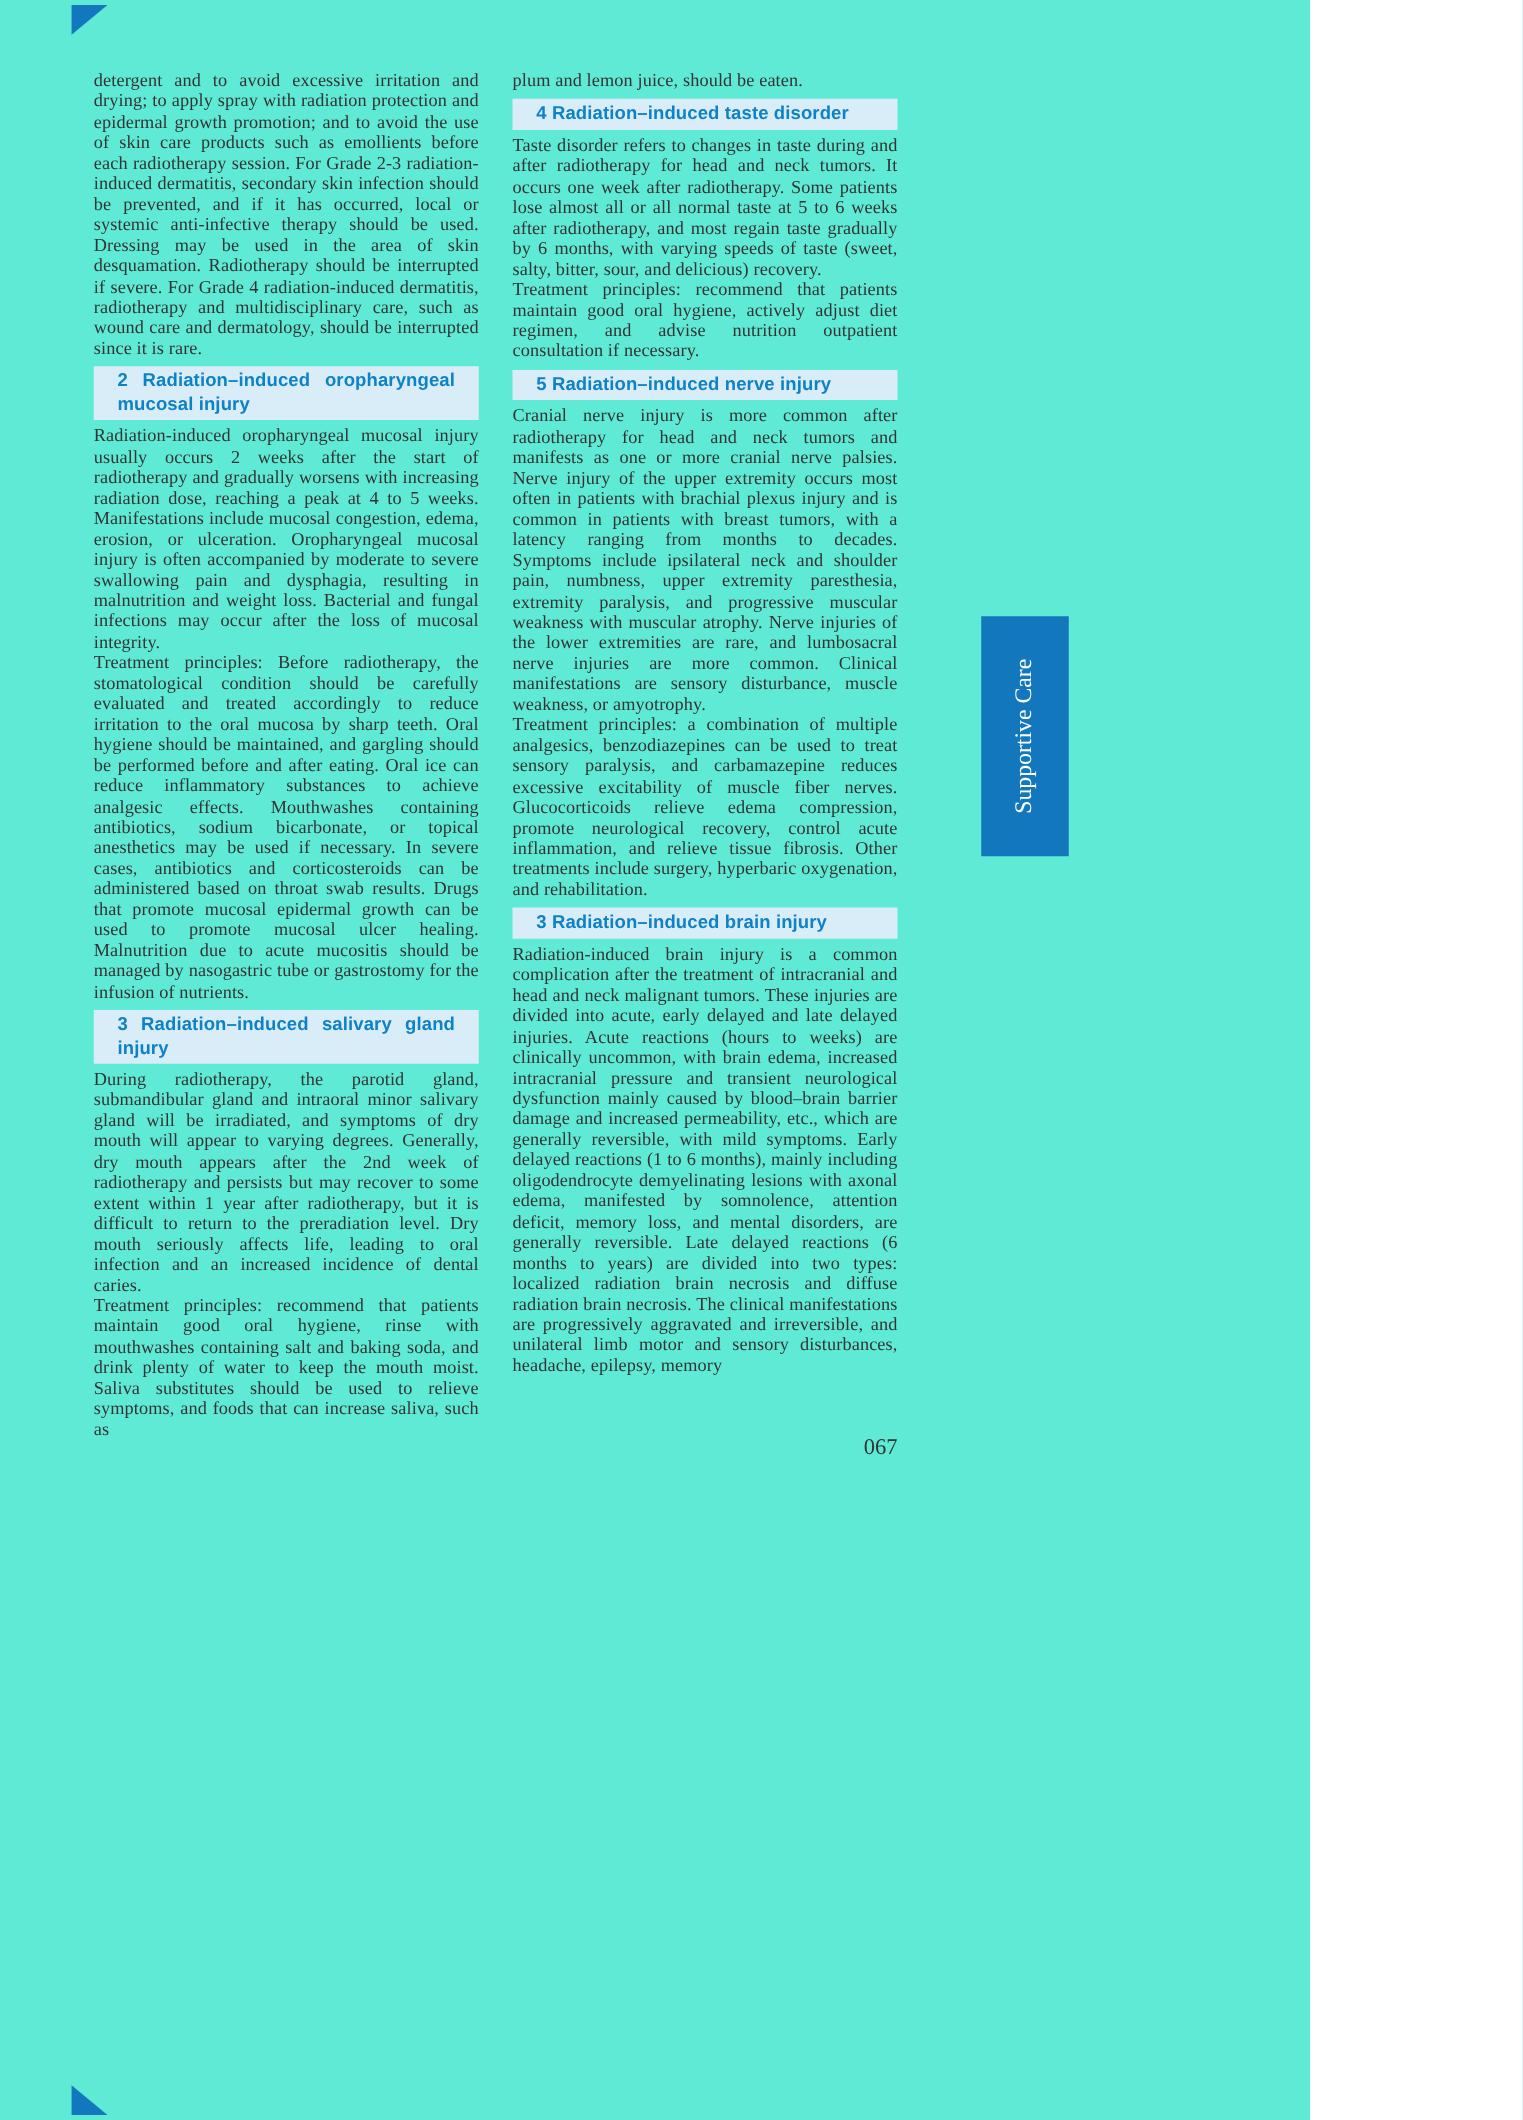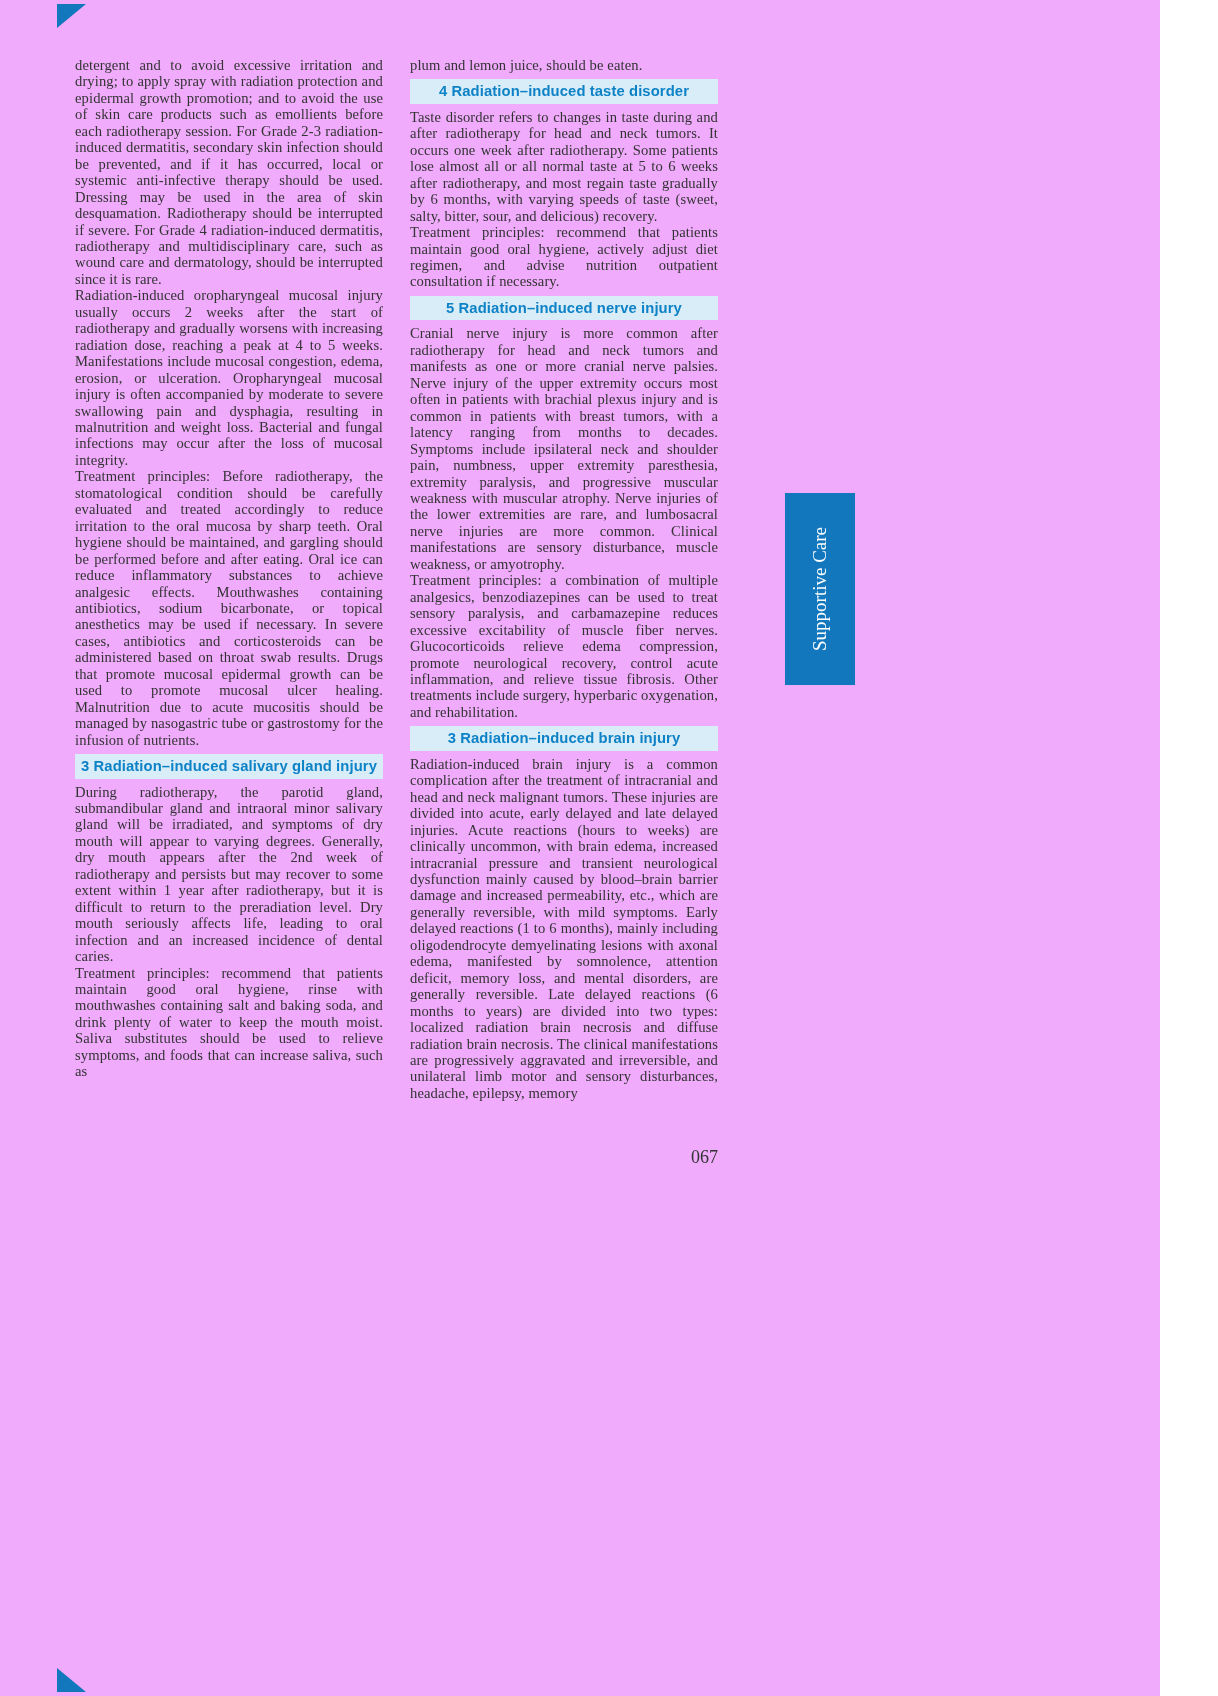--- a/index.html
+++ b/index.html
@@ -1,19 +1,19 @@
 <!DOCTYPE html>
 <html><head>
 <meta charset="utf-8">
 <style>
   html,body { margin:0; padding:0; background:#ffffff; }
   .page {
     position:relative;
-    width:1160px; height:1696px;
-    background:#f0abfc;
+    width:1048px; height:1696px;
+    background:#5eead4;
     font-family:"Liberation Serif", serif;
     color:#333333;
     overflow:hidden;
   }
   .col {
     position:absolute;
     top:57px;
     width:308px;
     text-align:justify;
     font-size:14.6px;
@@ -21,24 +21,23 @@
     letter-spacing:0.1px;
   }
   .col-left  { left:75px; }
   .col-right { left:410px; }
   .col p { margin:0; }
   .sec-head {
     background:#d9edf8;
     color:#0e82c6;
     font-family:"Liberation Sans", sans-serif;
     font-weight:bold;
-    text-align:center;
     font-size:14.8px;
     line-height:18.5px;
-    padding:3px 6px;
+    padding:3px 19px;
     margin:6px 0 5px 0;
   }
   .chapter-tab {
     position:absolute;
     left:785px; top:493px;
     width:70px; height:192px;
     background:#1377be;
   }
   .chapter-tab-text {
     width:100%; height:100%;
@@ -67,20 +66,21 @@
 </head>
 <body>
 
 <div class="page">
 
   <div class="corner-mark corner-tl"></div>
   <div class="corner-mark corner-bl"></div>
 
   <div class="col col-left">
     <p>detergent and to avoid excessive irritation and drying; to apply spray with radiation protection and epidermal growth promotion; and to avoid the use of skin care products such as emollients before each radiotherapy session. For Grade 2-3 radiation-induced dermatitis, secondary skin infection should be prevented, and if it has occurred, local or systemic anti-infective therapy should be used. Dressing may be used in the area of skin desquamation. Radiotherapy should be interrupted if severe. For Grade 4 radiation-induced dermatitis, radiotherapy and multidisciplinary care, such as wound care and dermatology, should be interrupted since it is rare.</p>
+    <div class="sec-head">2 Radiation–induced oropharyngeal mucosal injury</div>
     <p>Radiation-induced oropharyngeal mucosal injury usually occurs 2 weeks after the start of radiotherapy and gradually worsens with increasing radiation dose, reaching a peak at 4 to 5 weeks. Manifestations include mucosal congestion, edema, erosion, or ulceration. Oropharyngeal mucosal injury is often accompanied by moderate to severe swallowing pain and dysphagia, resulting in malnutrition and weight loss. Bacterial and fungal infections may occur after the loss of mucosal integrity.</p>
     <p>Treatment principles: Before radiotherapy, the stomatological condition should be carefully evaluated and treated accordingly to reduce irritation to the oral mucosa by sharp teeth. Oral hygiene should be maintained, and gargling should be performed before and after eating. Oral ice can reduce inflammatory substances to achieve analgesic effects. Mouthwashes containing antibiotics, sodium bicarbonate, or topical anesthetics may be used if necessary. In severe cases, antibiotics and corticosteroids can be administered based on throat swab results. Drugs that promote mucosal epidermal growth can be used to promote mucosal ulcer healing. Malnutrition due to acute mucositis should be managed by nasogastric tube or gastrostomy for the infusion of nutrients.</p>
     <div class="sec-head">3 Radiation–induced salivary gland injury</div>
     <p>During radiotherapy, the parotid gland, submandibular gland and intraoral minor salivary gland will be irradiated, and symptoms of dry mouth will appear to varying degrees. Generally, dry mouth appears after the 2nd week of radiotherapy and persists but may recover to some extent within 1 year after radiotherapy, but it is difficult to return to the preradiation level. Dry mouth seriously affects life, leading to oral infection and an increased incidence of dental caries.</p>
     <p>Treatment principles: recommend that patients maintain good oral hygiene, rinse with mouthwashes containing salt and baking soda, and drink plenty of water to keep the mouth moist. Saliva substitutes should be used to relieve symptoms, and foods that can increase saliva, such as</p>
   </div>
 
   <div class="col col-right">
     <p>plum and lemon juice, should be eaten.</p>
     <div class="sec-head">4 Radiation–induced taste disorder</div>

